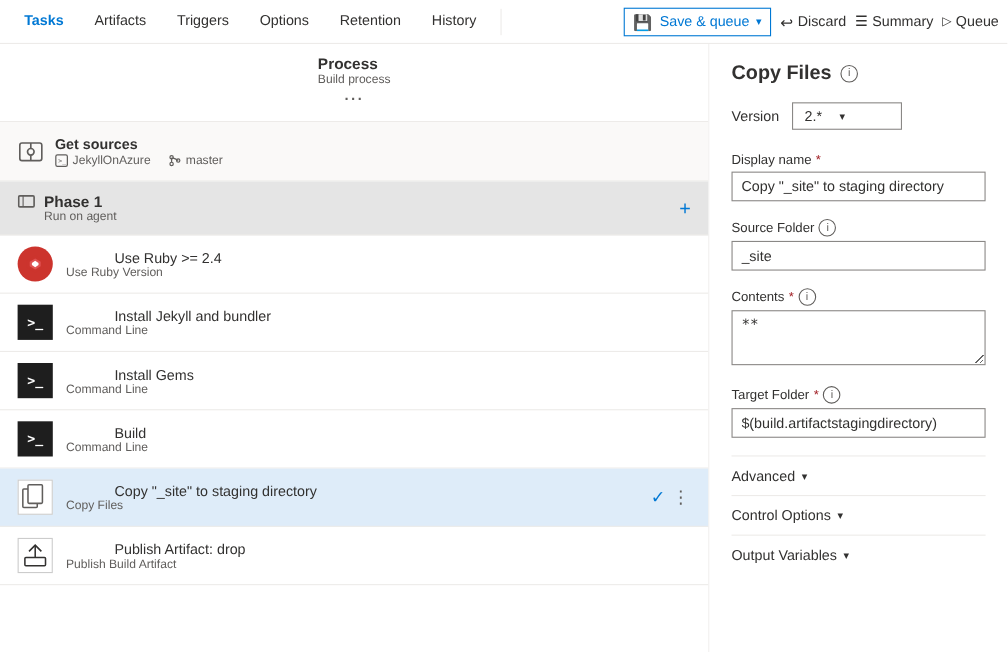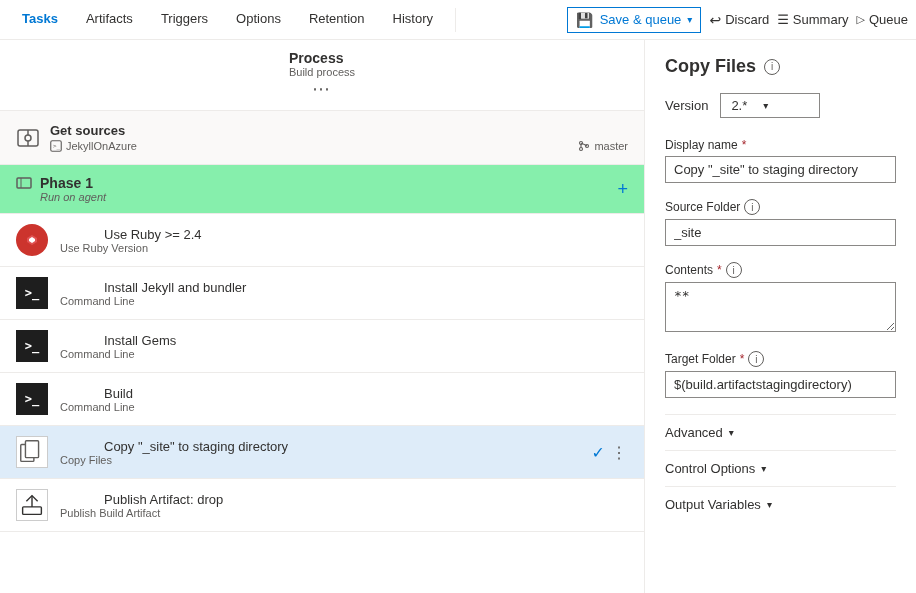--- a/index.html
+++ b/index.html
@@ -26,27 +26,27 @@
     .process-header { display: flex; align-items: center; justify-content: space-between; padding: 10px 16px; border-bottom: 1px solid #edebe9; flex-direction: column; }
     .process-title { font-size: 14px; font-weight: 600; }
     .process-subtitle { font-size: 11px; color: #605e5c; }
     .more-btn { cursor: pointer; font-size: 18px; color: #605e5c; letter-spacing: 2px; }
 
     
     .get-sources { display: flex; align-items: center; gap: 10px; padding: 12px 16px; border-bottom: 1px solid #edebe9; background: #faf9f8; }
     .get-sources-icon { width: 24px; height: 24px; display: flex; align-items: center; justify-content: center; }
     .get-sources-info { flex: 1; }
     .get-sources-title { font-size: 13px; font-weight: 700; }
-    .get-sources-meta { display: flex; gap: 16px; margin-top: 2px; font-size: 11px; color: #605e5c; justify-content: space-between; }
+    .get-sources-meta { display: flex; gap: 16px; margin-top: 2px; font-size: 11px; color: #605e5c; }
     .get-sources-meta span { display: flex; align-items: center; gap: 4px; }
 
     
-    .phase-header { display: flex; align-items: center; justify-content: space-between; padding: 10px 16px; background: #86efac; border-bottom: 1px solid #edebe9; }
+    .phase-header { display: flex; align-items: center; justify-content: space-between; padding: 10px 16px; background: #e5e5e5; border-bottom: 1px solid #edebe9; }
     .phase-title { font-size: 14px; font-weight: 600; }
-    .phase-subtitle { font-size: 11px; color: #605e5c; font-style: italic; }
+    .phase-subtitle { font-size: 11px; color: #605e5c; }
     .phase-add { color: #0078d4; cursor: pointer; font-size: 18px; }
 
     
     .task-item { display: flex; align-items: center; gap: 12px; padding: 10px 16px; border-bottom: 1px solid #edebe9; cursor: pointer; }
     .task-item.active { background: #deecf9; }
     .task-icon { width: 32px; height: 32px; flex-shrink: 0; display: flex; align-items: center; justify-content: center; }
     .task-icon.ruby { background: #cc342d; border-radius: 50%; }
     .task-icon.cmd { background: #1e1e1e; }
     .task-icon.copy { border: 1px solid #ccc; background: #fff; }
     .task-icon.publish { border: 1px solid #ccc; background: #fff; }

